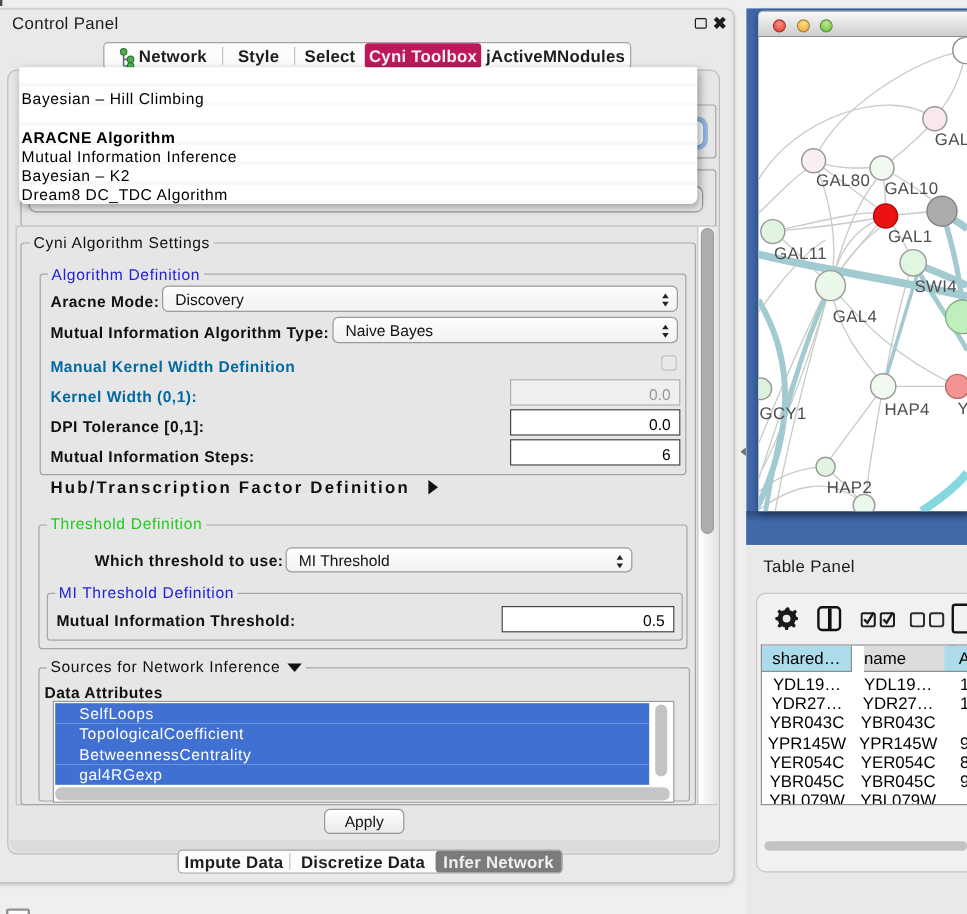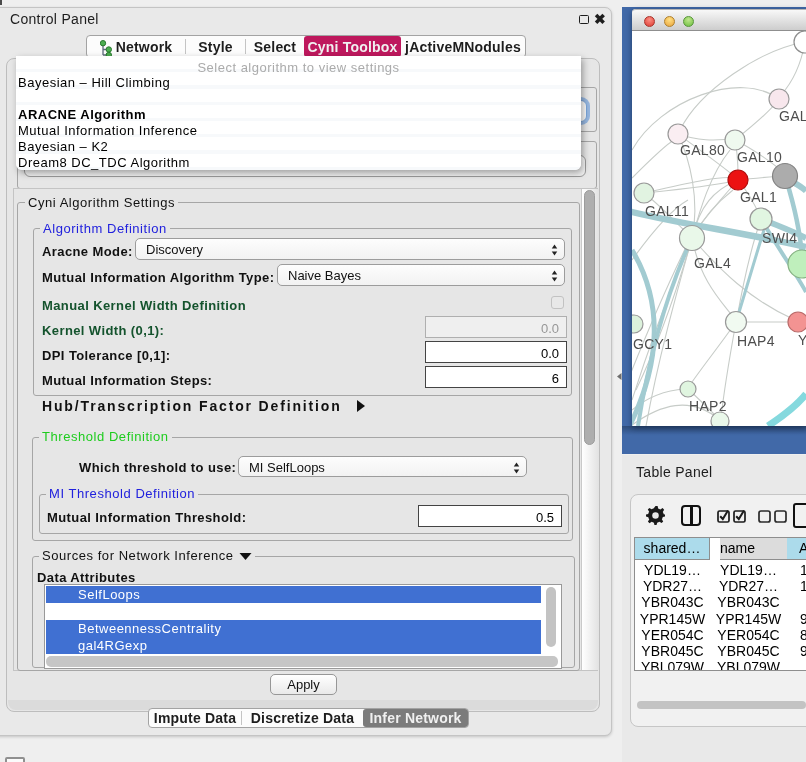--- a/index.html
+++ b/index.html
@@ -15,33 +15,33 @@
 #bottomstrip{left:8px;top:700px;width:590px;height:10px;background:#DBDBDB;border-radius:0 0 8px 8px;}
 
 #toptabs{left:86px;top:35px;width:440px;height:23px;background:#FCFCFC;border:1px solid #A3A3A3;border-radius:4px;box-sizing:border-box;display:flex;align-items:center;font-size:14px;letter-spacing:0.2px;font-weight:bold;color:#1d1d1d;}
 #toptabs .seg{display:flex;align-items:center;justify-content:center;height:100%;}
 #toptabs .sep{width:1px;height:15px;background:#C4C4C4;}
 #toptabs .dark{background:#be185d;color:#F0F0F0;border-radius:3px;}
 
 .gbox{border:1px solid #A6A6A6;border-radius:3px;}
 .gtitle{position:absolute;font-size:13px;letter-spacing:0.55px;background:#E6E6E6;padding:0 3px;line-height:13px;white-space:nowrap;}
 .lbl{position:absolute;font-size:13px;letter-spacing:0.4px;font-weight:bold;color:#111;white-space:nowrap;}
-.lbl.dis{color:#14532d;}
+.lbl.dis{color:#0369a1;}
 .combo{position:absolute;background:linear-gradient(#FDFDFD,#F2F2F2);border:1px solid #9C9C9C;border-radius:5px;box-sizing:border-box;font-size:13px;color:#111;}
 .combo .ct{position:absolute;left:10px;top:3px;}
 .combo .arr{position:absolute;right:6px;top:3.5px;width:7px;height:14px;}
 .tfield{position:absolute;box-sizing:border-box;font-size:13px;text-align:right;padding:4px 7px 0 0;}
 .tfield.en{background:#FFF;border:1px solid #444;color:#000;}
 .tfield.dis{background:#EFEFEF;border:1px solid #AFAFAF;color:#979797;}
 
 #vtrack{left:581px;top:189px;width:17px;height:481px;background:linear-gradient(to right,#FFFFFF,#E2E2E2);border-left:1px solid #C9C9C9;}
 #vthumb{left:584px;top:190px;width:11px;height:255px;background:#AEAEAE;border:1px solid #9C9C9C;border-radius:6px;box-sizing:border-box;}
 
 #datalist{left:44px;top:584px;width:518px;height:85px;background:#FFF;border:1px solid #999;box-sizing:border-box;overflow:hidden;}
-.selrow{position:absolute;left:1px;width:495px;height:17px;background:#4070D2;color:#FFF;font-size:13px;letter-spacing:0.5px;padding-left:32px;box-sizing:border-box;line-height:17px;}
+.selrow{position:absolute;left:1px;width:495px;height:17px;background:#4070D2;color:#FFF;font-size:13px;letter-spacing:0.5px;padding-left:20px;box-sizing:border-box;line-height:17px;}
 
 #popup{left:16px;top:56px;width:565px;height:114px;background:repeating-linear-gradient(180deg,#FFFFFF 0px,#FFFFFF 13px,#F7F9FB 13px,#F7F9FB 16.3px);border-radius:0 0 6px 6px;box-shadow:2px 3px 7px rgba(0,0,0,0.35);}
 #popup .ph{position:absolute;left:0;top:4px;width:100%;text-align:center;color:#ABABAB;font-size:13px;letter-spacing:0.5px;}
 #popup .it{position:absolute;left:2px;font-size:13px;letter-spacing:0.5px;color:#000;line-height:16px;white-space:nowrap;}
 
 #netframe{left:622px;top:7px;width:184px;height:447px;background:#4169A8;}
 #macwin{left:632px;top:9px;width:174px;height:417px;background:#FFF;border-radius:4px 0 0 0;box-shadow:0 2px 6px rgba(10,25,50,0.55);}
 #mactitle{left:0;top:0;width:174px;height:22px;background:linear-gradient(#F8F8F8,#CDCDCD);border-bottom:1px solid #8F8F8F;border-top:1px solid #B5B5B5;border-radius:4px 0 0 0;box-sizing:border-box;}
 
 #tpwin{left:622px;top:455px;width:184px;height:307px;background:#E9E9E9;}
@@ -103,39 +103,40 @@
   <div class="tfield en" style="left:425px;top:366px;width:142px;height:22px;">6</div>
   <div class="lbl" style="left:42px;top:398px;font-size:14px;letter-spacing:1.85px;">Hub/Transcription Factor Definition</div>
   <svg class="abs" style="left:356px;top:399px;" width="10" height="14" viewBox="0 0 10 14">
       <path d="M1 1 L9 7 L1 13 Z" fill="#111"></path>
     </svg>
 
   <div class="abs gbox" style="left:32px;top:437px;width:539px;height:102px;"></div>
   <div class="abs gtitle" style="left:39px;top:430px;color:#1ECC1E;">Threshold Definition</div>
   <div class="lbl" style="left:79px;top:460px;">Which threshold to use:</div>
   <div class="combo" style="left:238px;top:456px;width:289px;height:21px;">
-      <span class="ct">MI SelfLoops</span>
+      <span class="ct">MI Threshold</span>
       <svg class="arr" viewBox="0 0 9 16">
         <path d="M4.5 1 L8 6 L1 6 Z" fill="#222"></path>
         <path d="M4.5 15 L8 10 L1 10 Z" fill="#222"></path>
       </svg>
     </div>
   <div class="abs gbox" style="left:39px;top:494px;width:528px;height:38px;"></div>
   <div class="abs gtitle" style="left:46px;top:487px;color:#2121DD;">MI Threshold Definition</div>
   <div class="lbl" style="left:47px;top:510px;">Mutual Information Threshold:</div>
   <div class="tfield en" style="left:418px;top:505px;width:144px;height:22px;">0.5</div>
 
   <div class="abs gbox" style="left:32px;top:556px;width:541px;height:110px;"></div>
   <div class="abs gtitle" style="left:39px;top:549px;color:#111;">Sources for Network Inference &nbsp;</div>
   <svg class="abs" style="left:236px;top:551.5px;background:#E6E6E6;padding:0 3px;" width="13" height="9" viewBox="0 0 13 9">
       <path d="M0.5 1 L12.5 1 L6.5 8 Z" fill="#111"></path>
     </svg>
   <div class="lbl" style="left:37px;top:570px;">Data Attributes</div>
   <div class="abs" id="datalist">
     <div class="selrow" style="top:1px;">SelfLoops</div>
+    <div class="selrow" style="top:18px;">TopologicalCoefficient</div>
     <div class="selrow" style="top:35px;">BetweennessCentrality</div>
     <div class="selrow" style="top:52px;">gal4RGexp</div>
   </div>
   <div class="abs" style="left:546px;top:587px;width:10px;height:60px;background:#C3C3C3;border-radius:5px;"></div>
   <div class="abs" style="left:46px;top:656px;width:512px;height:11px;background:#C6C6C6;border-radius:5px;"></div>
 
   <div class="abs" style="left:270px;top:674px;width:67px;height:21px;background:linear-gradient(#FFFFFF,#E9E9E9);border:1px solid #979797;border-radius:5px;box-sizing:border-box;text-align:center;font-size:13px;color:#111;line-height:19px;">Apply</div>
   <div class="abs" id="bottabs" style="left:148px;top:708px;width:321px;height:20px;background:#FCFCFC;border:1px solid #A3A3A3;border-radius:4px;box-sizing:border-box;display:flex;align-items:center;font-size:14px;letter-spacing:0.2px;font-weight:bold;color:#1d1d1d;">
     <div style="flex:0 0 92px;text-align:center;">Impute Data</div>
     <div style="width:1px;height:14px;background:#C4C4C4;"></div>
@@ -152,21 +153,20 @@
         </svg>Network</div>
     <div class="sep"></div>
     <div class="seg" style="flex:0 0 59px;">Style</div>
     <div class="sep"></div>
     <div class="seg" style="flex:0 0 58px;">Select</div>
     <div class="seg dark" style="flex:0 0 97px;">Cyni Toolbox</div>
     <div class="seg" style="flex:1;">jActiveMNodules</div>
   </div>
 
   <div class="abs" id="popup">
-    <div class="ph">Select algorithm to view settings</div>
     <div class="it" style="top:19px;">Bayesian – Hill Climbing</div>
     <div class="it" style="top:51px;font-weight:bold;">ARACNE Algorithm</div>
     <div class="it" style="top:67px;">Mutual Information Inference</div>
     <div class="it" style="top:83px;">Bayesian – K2</div>
     <div class="it" style="top:99px;">Dream8 DC_TDC Algorithm</div>
   </div>
 
   <svg class="abs" style="left:617px;top:373px;" width="5" height="7" viewBox="0 0 5 7">
       <path d="M4.5 0 L4.5 7 L0 3.5 Z" fill="#6E6E6E"></path>
     </svg>

